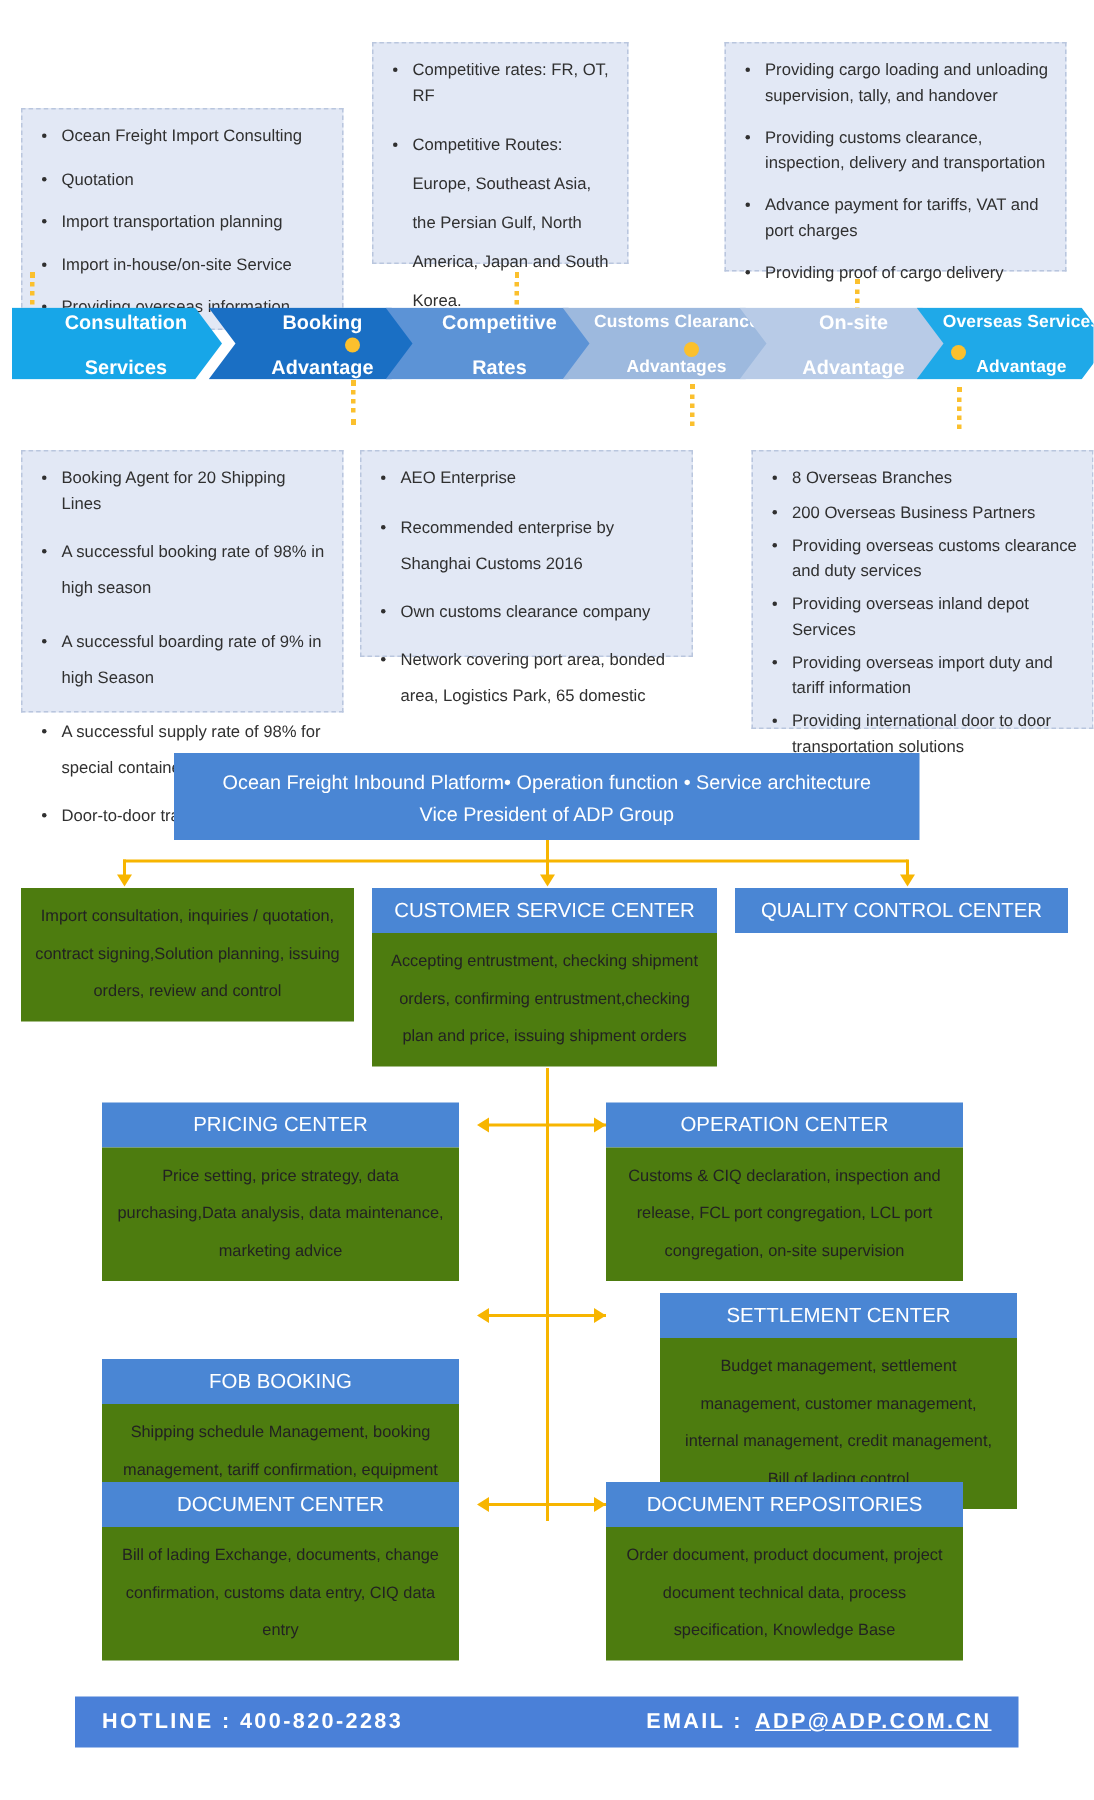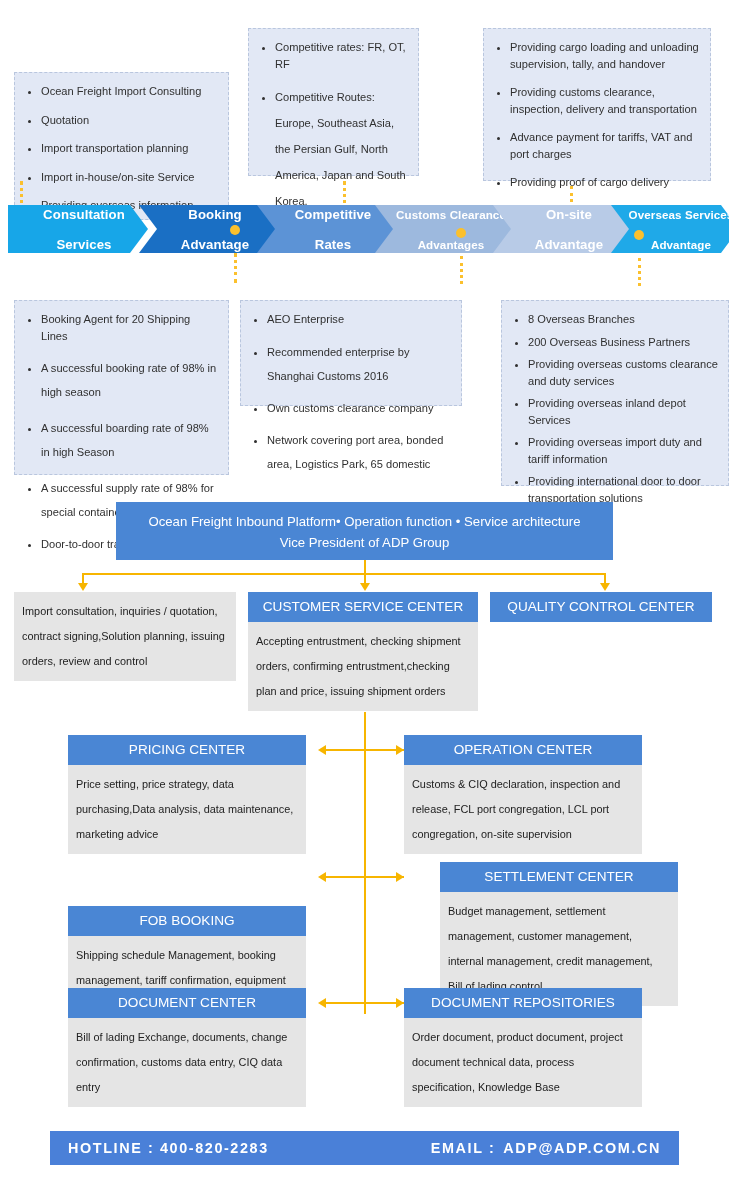--- a/index.html
+++ b/index.html
@@ -79,23 +79,23 @@
     background:#4a86d4;
     color:#ffffff;
     text-align:center;
     font-size:13.6px;
     line-height:30px;
     height:30px;
     overflow:hidden;
     white-space:nowrap;
   }
   .unit .bd{
-    background:#e5e5e5;
+    background:#4d7c0f;
     color:#222;
-    text-align:left;
+    text-align:center;
     font-size:10.9px;
     line-height:25px;
     padding:7px 8px;
   }
 
   
   .vline{position:absolute;background:#f7b500;width:2px;}
   .hline{position:absolute;background:#f7b500;height:2px;}
   .arr-down{
     position:absolute;width:0;height:0;
@@ -126,21 +126,21 @@
     font-weight:bold;
     letter-spacing:1.6px;
     display:flex;
     align-items:center;
     box-sizing:border-box;
     padding:0 18px;
   }
   #footer .hot{flex:0 0 auto;}
   #footer .spacer{flex:1 1 auto;}
   #footer .mail{flex:0 0 auto;margin-right:8px;}
-  #footer .mailv{}
+  #footer .mailv{text-decoration:underline;}
 </style>
 </head>
 <body>
 
 <div class="card loose" style="left:14px;top:28px;width:215px;height:148px;margin-top:44px;">
   <ul>
     <li>Ocean Freight Import Consulting</li>
     <li>Quotation</li>
     <li>Import transportation planning</li>
     <li>Import in-house/on-site Service</li>
@@ -212,27 +212,27 @@
 <div class="dot" style="left:456px;top:228px;"></div>
 <div class="dotline" style="left:460px;top:256px;height:28px;"></div>
 
 <div class="dot" style="left:634px;top:230px;"></div>
 <div class="dotline" style="left:638px;top:258px;height:28px;"></div>
 
 <div class="card loose" style="left:14px;top:300px;width:215px;height:175px;">
   <ul>
     <li> Booking Agent for 20 Shipping Lines</li>
     <li style="line-height:24px;">A successful booking rate of 98% in high season</li>
-    <li style="line-height:24px;">A successful boarding rate of 98% in high Season</li>
+    <li style="line-height:24px;">A successful boarding rate of 9% in high Season</li>
     <li style="line-height:24px;">A successful supply rate of 98% for special containers in high Season</li>
     <li>Door-to-door transportation</li>
   </ul>
 </div>
 
-<div class="card loose" style="left:240px;top:300px;width:222px;height:106px;">
+<div class="card loose" style="left:240px;top:300px;width:222px;height:138px;">
   <ul>
     <li>AEO Enterprise</li>
     <li style="line-height:24px;">Recommended enterprise by Shanghai Customs 2016</li>
     <li>Own customs clearance company</li>
     <li style="line-height:24px;">Network covering port area, bonded area, Logistics Park, 65 domestic</li>
   </ul>
 </div>
 
 <div class="card tight" style="left:501px;top:300px;width:228px;height:186px;">
   <ul>

